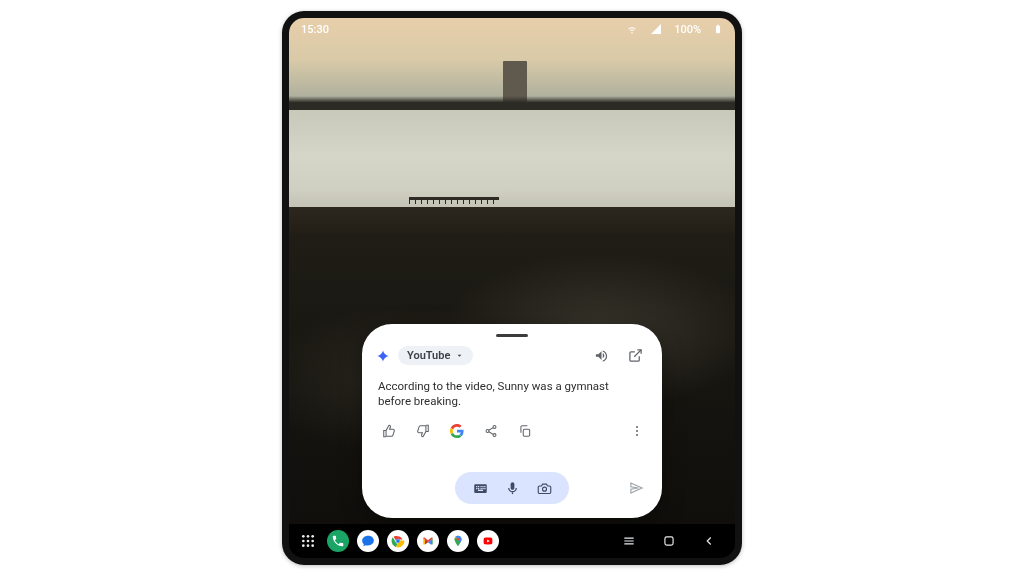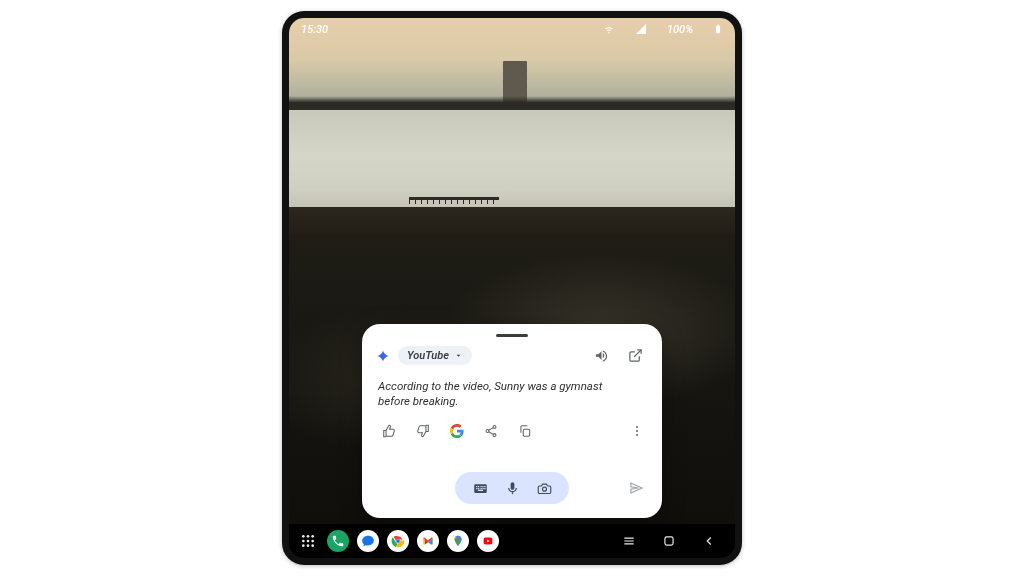--- a/index.html
+++ b/index.html
@@ -31,21 +31,20 @@
     box-shadow: 0 1px 4px rgba(0,0,0,0.25);
     position: relative;
   }
   .screen {
     width: 100%;
     height: 100%;
     background: #000;
     border-radius: 15px;
     overflow: hidden;
     position: relative;
-    font-style: italic;
   }
   
   .wall {
     position: absolute;
     inset: 0;
   }
   .sky {
     position: absolute;
     left: 0; right: 0; top: 0;
     height: 17%;
@@ -113,32 +112,32 @@
     height: 22px;
     display: flex;
     align-items: center;
     justify-content: space-between;
     padding: 0 12px;
     color: #fff;
     font-size: 11px;
     font-weight: 500;
     z-index: 5;
   }
-  .status-right { display: flex; align-items: center; gap: 20px; }
+  .status-right { display: flex; align-items: center; gap: 12px; }
   .status-right svg { display: block; }
 
   
   .card {
     position: absolute;
     left: 50%;
     transform: translateX(-50%);
     bottom: 40px;
     width: 300px;
     background: #fff;
-    border-radius: 18px;
+    border-radius: 30px;
     box-shadow: 0 6px 22px rgba(0,0,0,0.35);
     padding: 10px 14px 12px 14px;
     box-sizing: border-box;
     color: #2a2a2a;
     z-index: 6;
   }
   .card-handle {
     width: 32px;
     height: 3px;
     border-radius: 3px;

